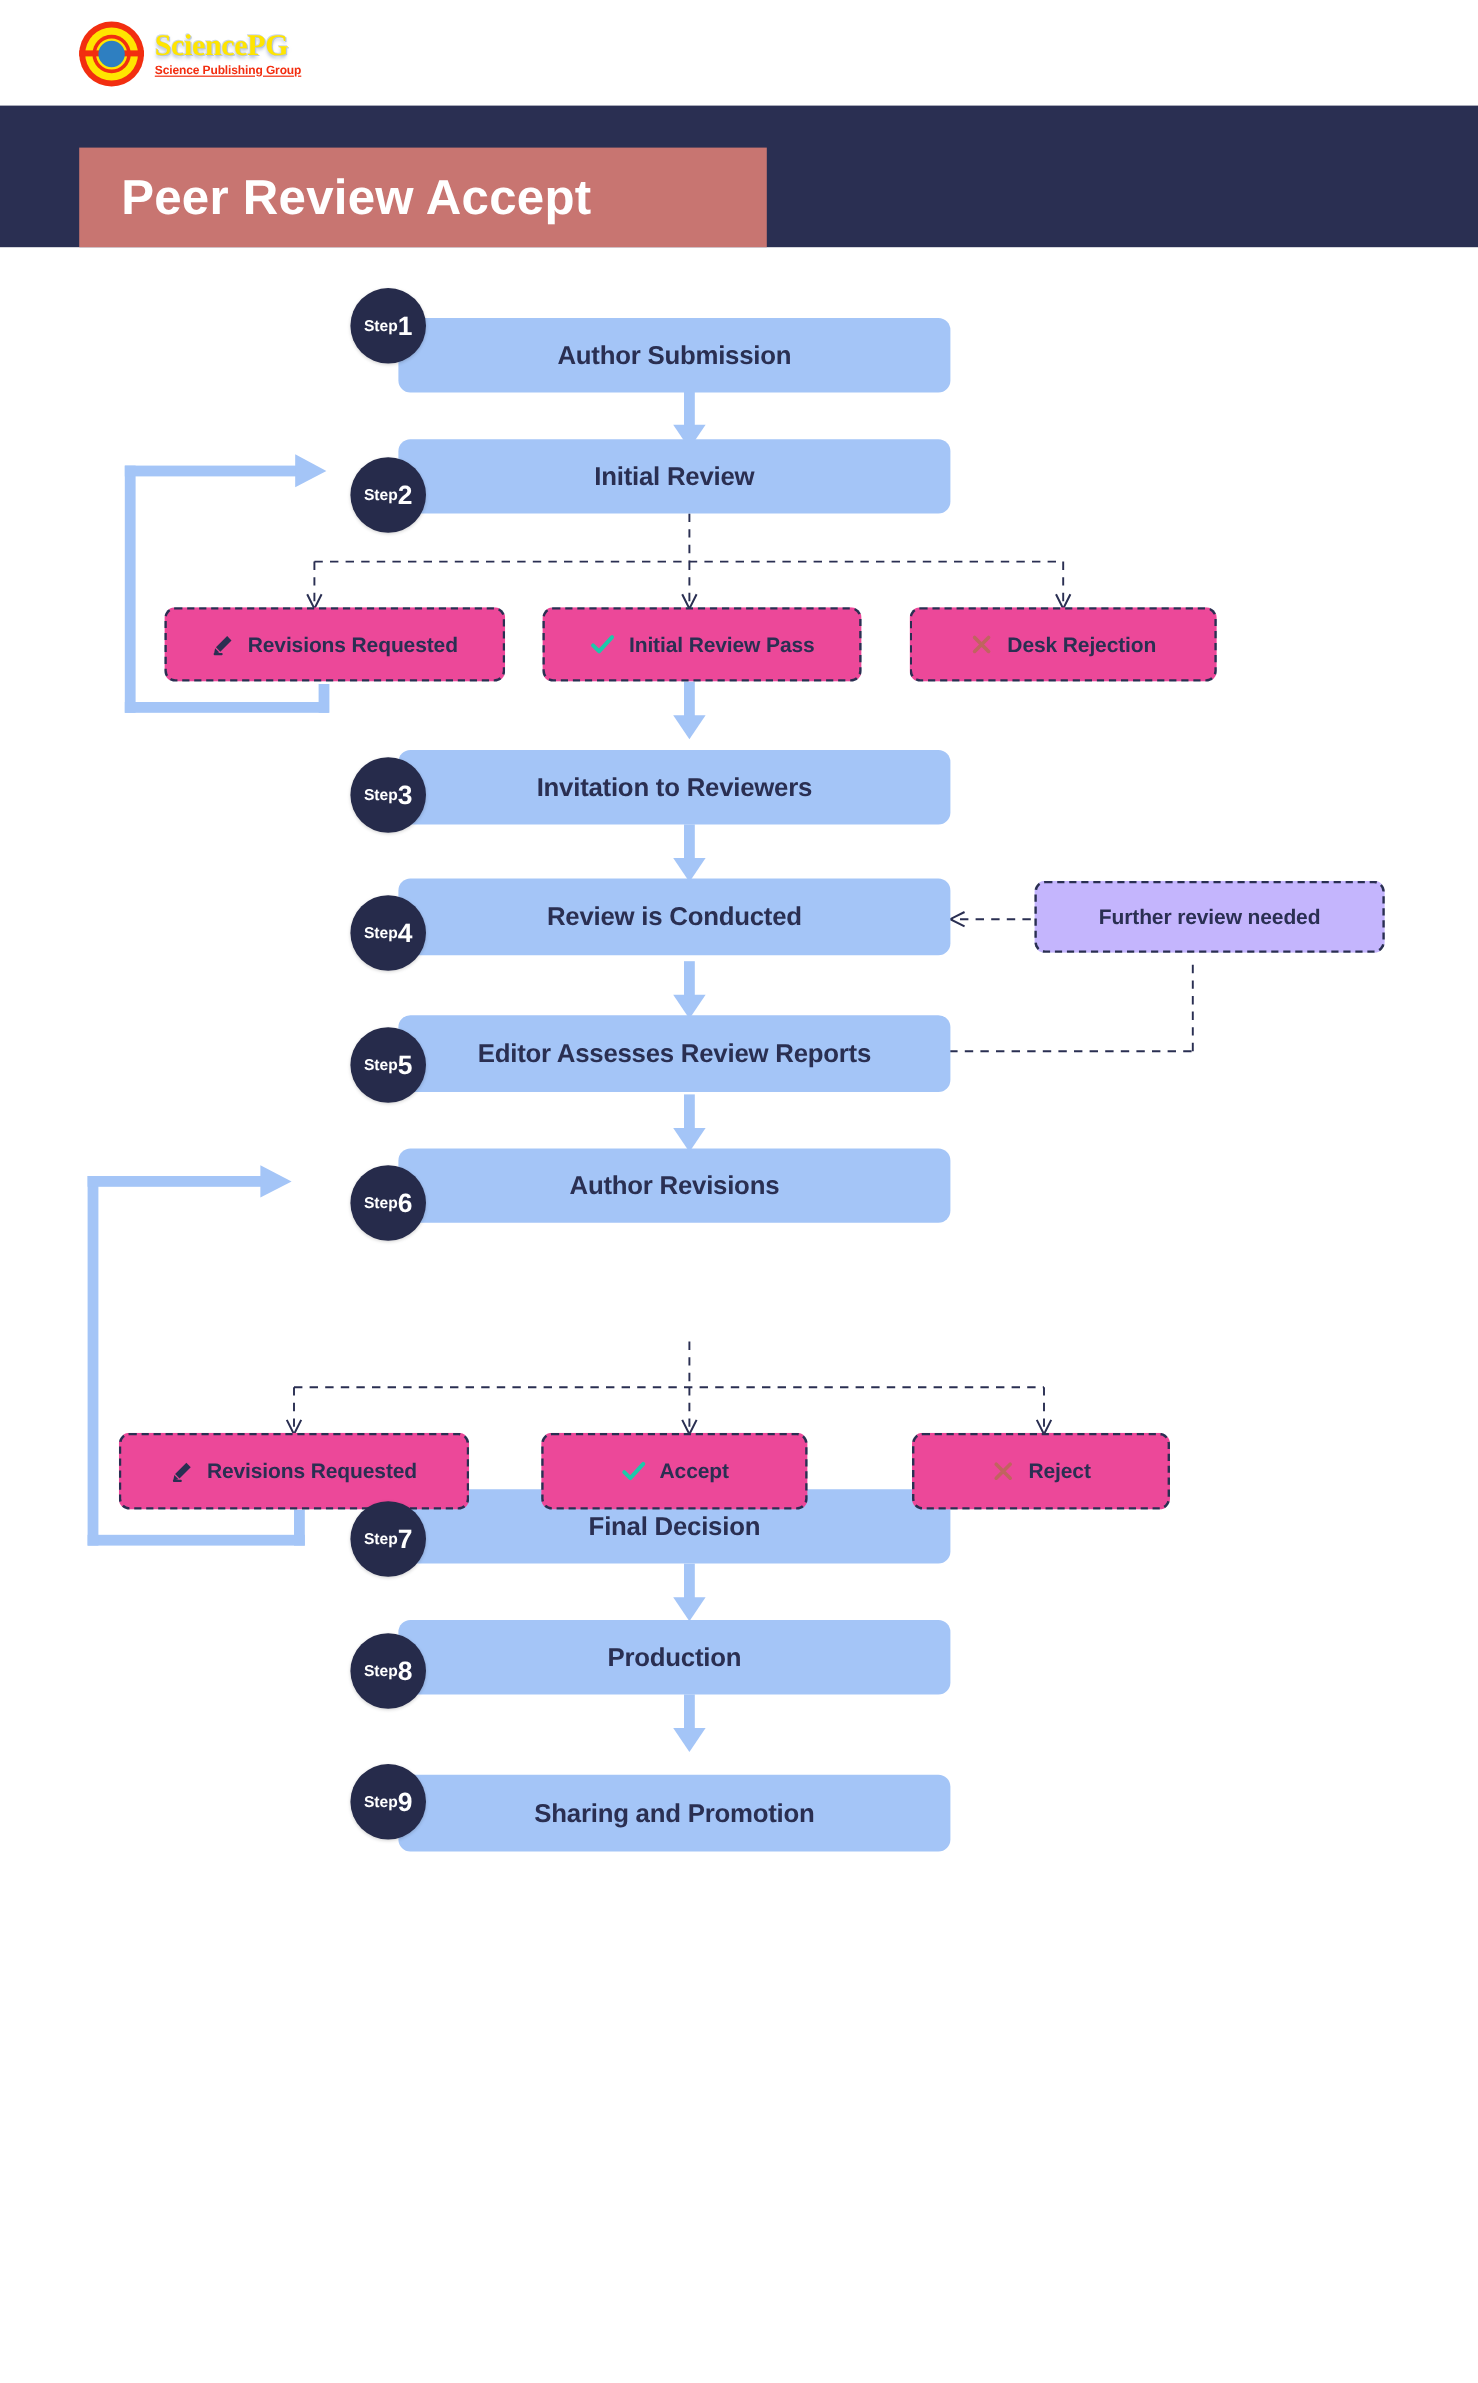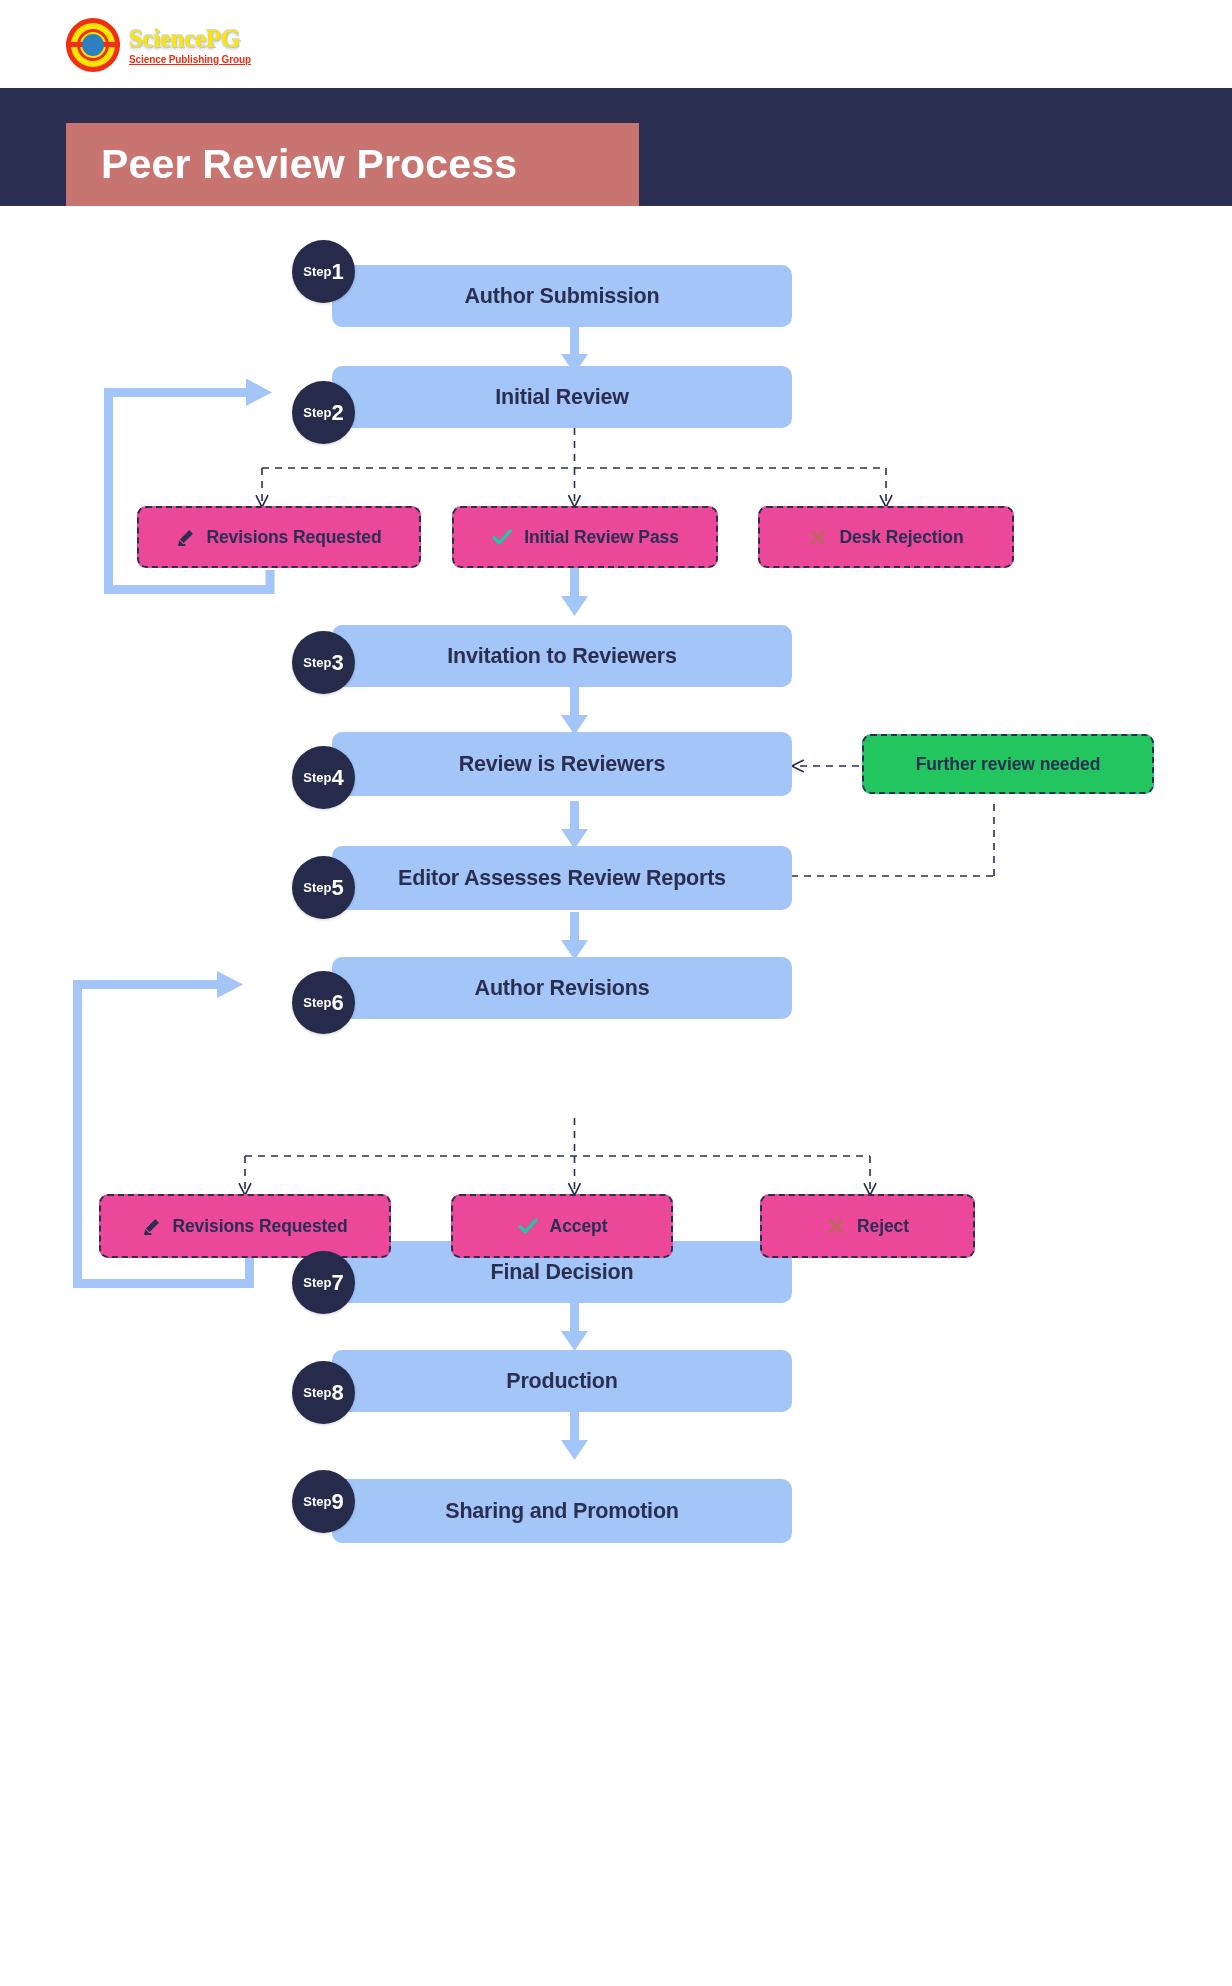--- a/index.html
+++ b/index.html
@@ -80,21 +80,21 @@
   
   .dec-box {
     position:absolute; border:2.5px dashed #2A2F52; border-radius:9px;
     background:#ec4899; display:flex; align-items:center; justify-content:center;
     gap:11px; z-index:5;
   }
   .dec-label { color:#2A2F52; font-size:17.5px; font-weight:bold; letter-spacing:-0.1px; white-space:nowrap; }
   .dec-icon { display:flex; align-items:center; justify-content:center; flex:0 0 auto; }
   .note-box {
     position:absolute; border:2.5px dashed #2A2F52; border-radius:9px;
-    background:#22c55e; display:flex; align-items:center; justify-content:center; z-index:5;
+    background:#c4b5fd; display:flex; align-items:center; justify-content:center; z-index:5;
   }
 </style>
 </head>
 <body>
 
 <div class="page">
 
   <div class="header">
     <div class="logo-wrap">
       <div class="logo-mark">
@@ -107,21 +107,21 @@
       </div>
       <div class="logo-text">
         <div class="logo-title">SciencePG</div>
         <div class="logo-sub">Science Publishing Group</div>
       </div>
     </div>
   </div>
 
   <div class="banner">
     <div class="title-box">
-      <div class="title-text">Peer Review Process</div>
+      <div class="title-text">Peer Review Accept</div>
     </div>
   </div>
 
   <div class="flow">
 
     <svg class="svg-layer" viewBox="0 0 1232 1780">
       <defs>
         <marker id="dashArrow" viewBox="0 0 12 12" refX="10" refY="6" markerWidth="9" markerHeight="9" orient="auto-start-reverse">
           <path d="M1,1 L11,6 L1,11" fill="none" stroke="#2A2F52" stroke-width="1.4"></path>
         </marker>
@@ -254,21 +254,21 @@
     </div>
     <div class="step-box" style="left:332px; top:419px; width:460px; height:62px;">
       <span class="step-label">Invitation to Reviewers</span>
     </div>
 
     <div class="badge" style="left:292px; top:540px;">
       <span class="b-word">Step</span>
       <span class="b-num">4</span>
     </div>
     <div class="step-box" style="left:332px; top:526px; width:460px; height:64px;">
-      <span class="step-label">Review is Reviewers</span>
+      <span class="step-label">Review is Conducted</span>
     </div>
 
     <div class="note-box" style="left:862px; top:528px; width:292px; height:60px;">
       <span class="dec-label">Further review needed</span>
     </div>
 
     <div class="badge" style="left:292px; top:650px;">
       <span class="b-word">Step</span>
       <span class="b-num">5</span>
     </div>

